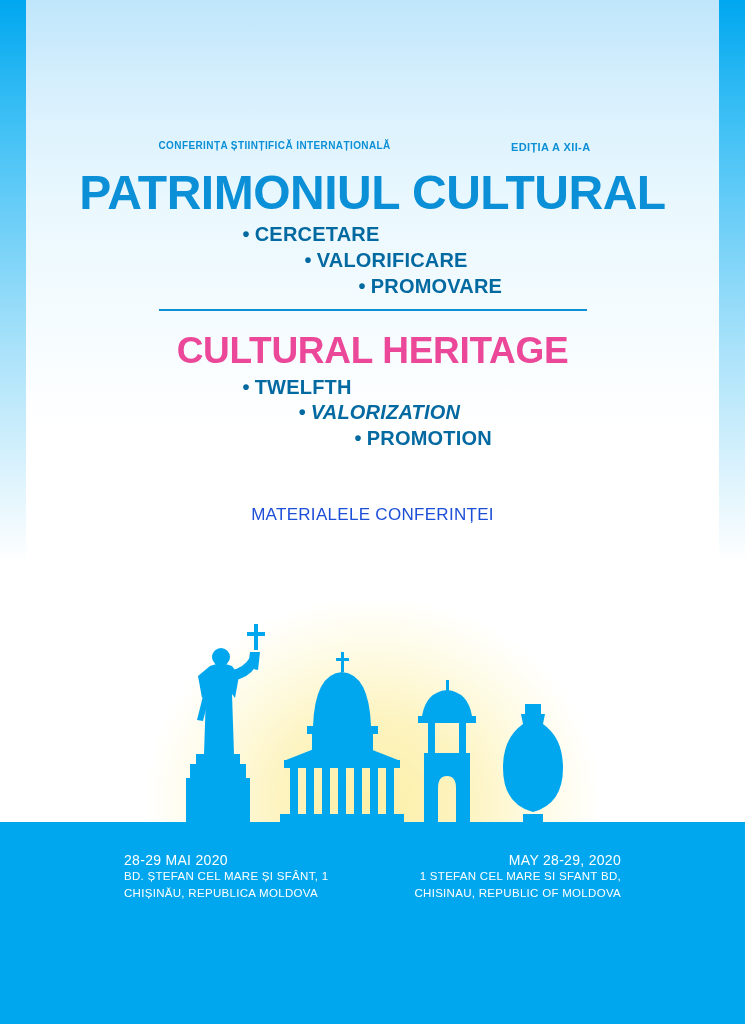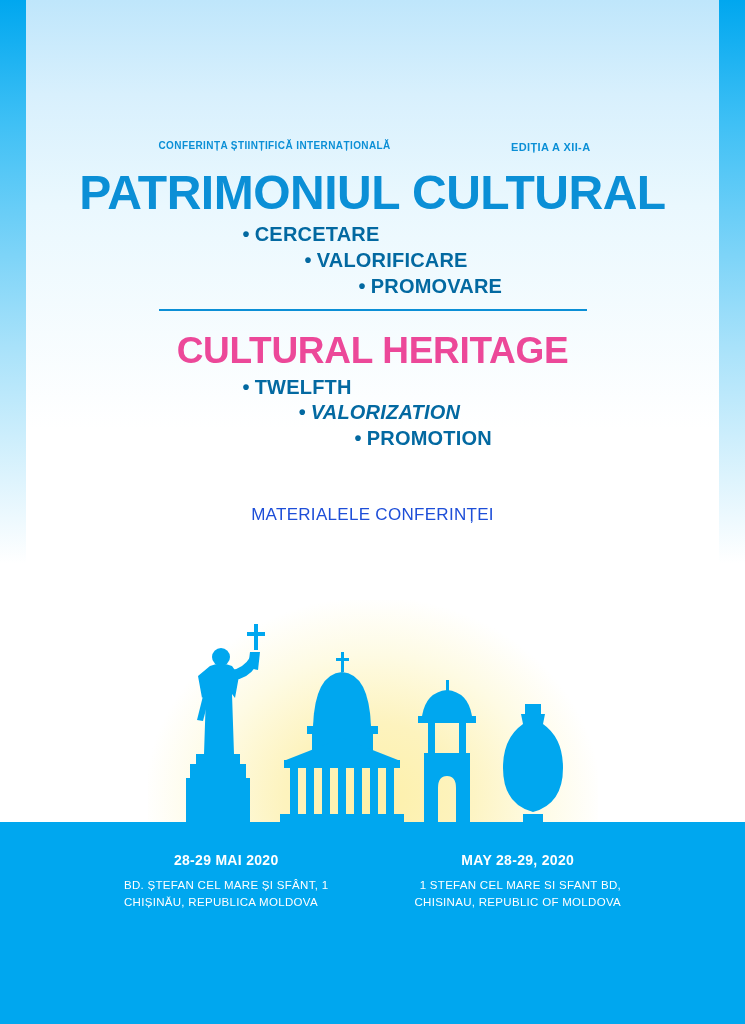--- a/index.html
+++ b/index.html
@@ -164,24 +164,22 @@
     color: #ffffff;
   }
   .foot-col {
     position: absolute;
     top: 0;
   }
   .foot-ro { left: 124px; text-align: left; }
   .foot-en { right: 124px; text-align: right; }
   .foot-date {
     font-size: 14px;
-    font-weight: bold;
+    font-weight: normal;
     letter-spacing: 0.3px;
-    margin-bottom: 9px;
-    text-align: center;
   }
   .foot-line {
     font-size: 11.5px;
     letter-spacing: 0.3px;
     line-height: 1.45;
   }
 </style>
 </head>
 <body>
 

